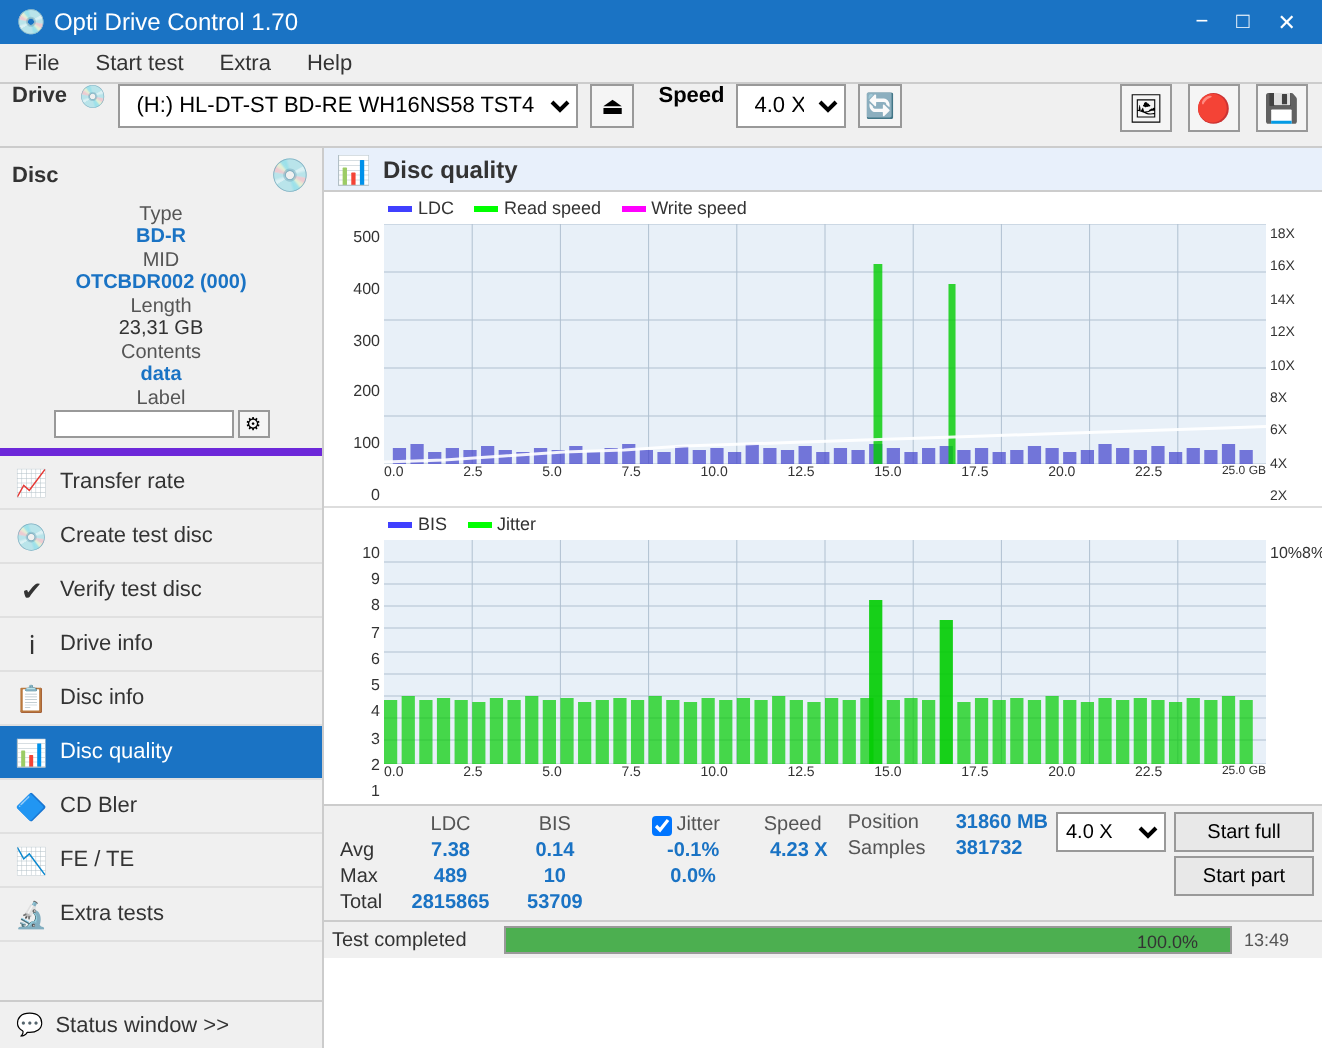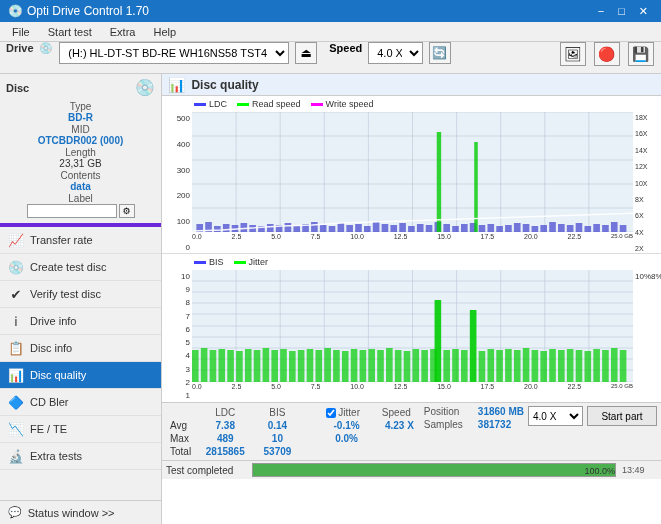--- a/index.html
+++ b/index.html
@@ -515,28 +515,29 @@
             </div>
           </div>
 
           <div style="display:flex; flex-direction:column; gap:2px; align-items:center;">
             <select style="height:20px; font-size:10px; border:1px solid #999; background:white; width:55px;">
               <option>4.0 X</option>
             </select>
           </div>
 
           <div class="btn-group">
+            <button class="action-btn">Start full</button>
             <button class="action-btn">Start part</button>
           </div>
         </div>
       </div>
 
       <div style="background:#f0f0f0; border-top:1px solid #ccc; padding:2px 4px; flex-shrink:0; display:flex; align-items:center; gap:6px;">
         <span style="font-size:10px; color:#333; min-width:80px;">Test completed</span>
         <div style="flex:1; height:14px; background:#e0e0e0; border:1px solid #999; position:relative;">
           <div style="width:100%; height:100%; background:#4caf50;"></div>
-          <span style="position:absolute; right:0; top:0; line-height:14px; font-size:9px; color:#333;">100.0%</span>
+          <span style="position:absolute; right:16px; top:0; line-height:14px; font-size:9px; color:#333;">100.0%</span>
         </div>
         <span style="font-size:9px; color:#555; min-width:35px;">13:49</span>
       </div>
     </div>
   </div>
 </div>
 
 </body></html>

